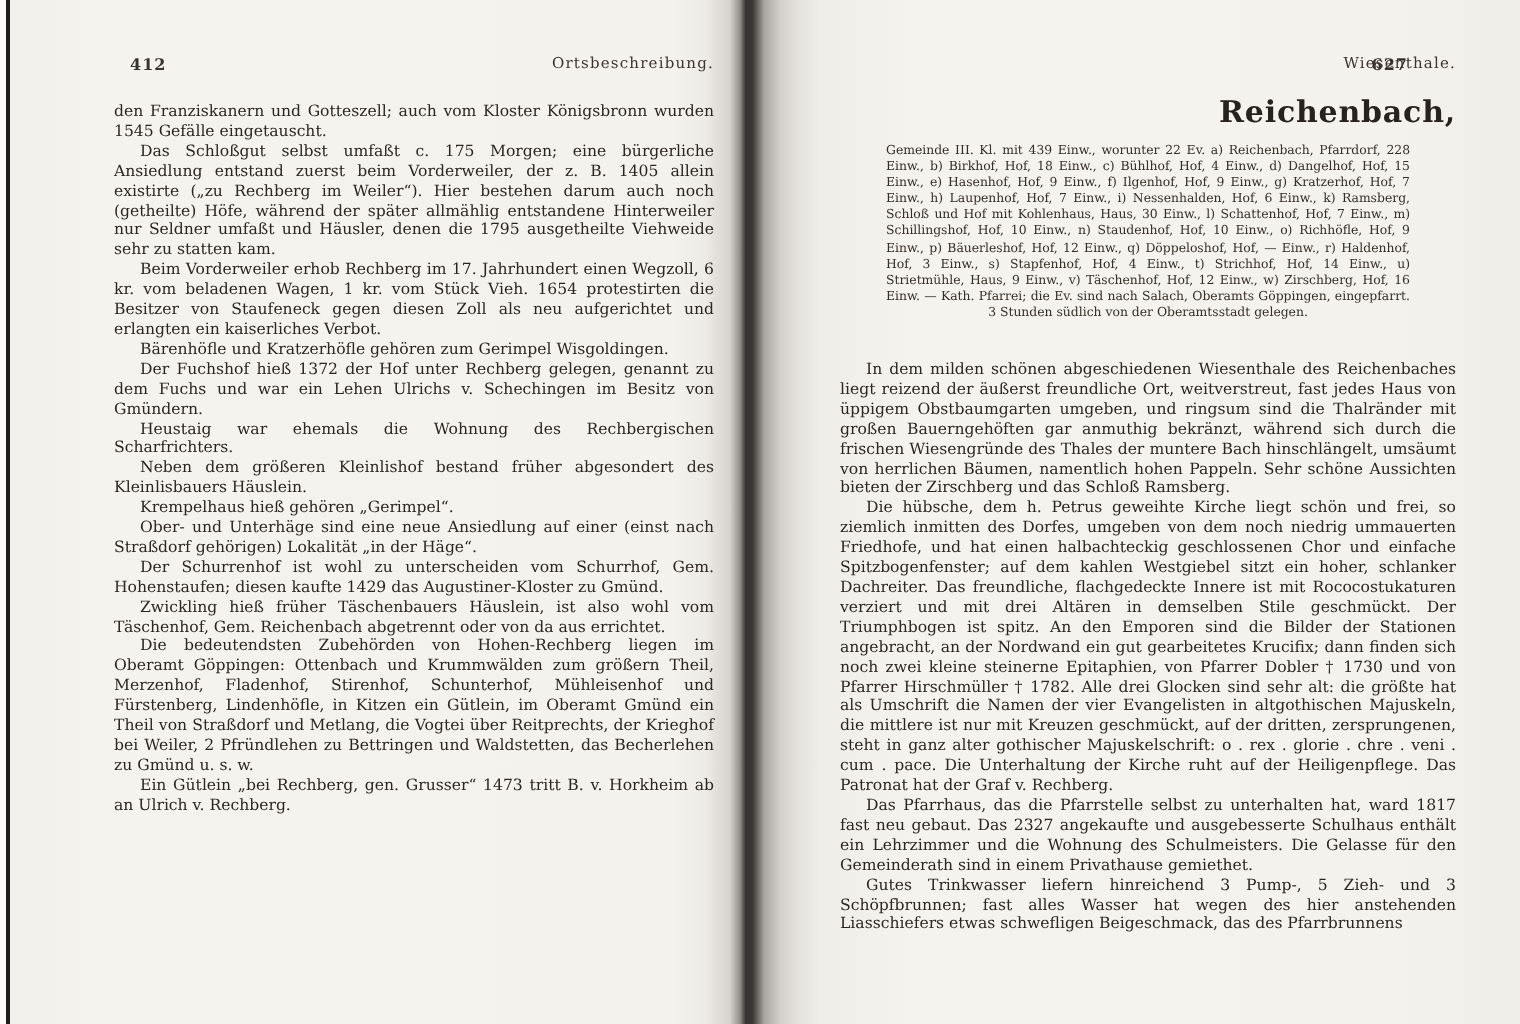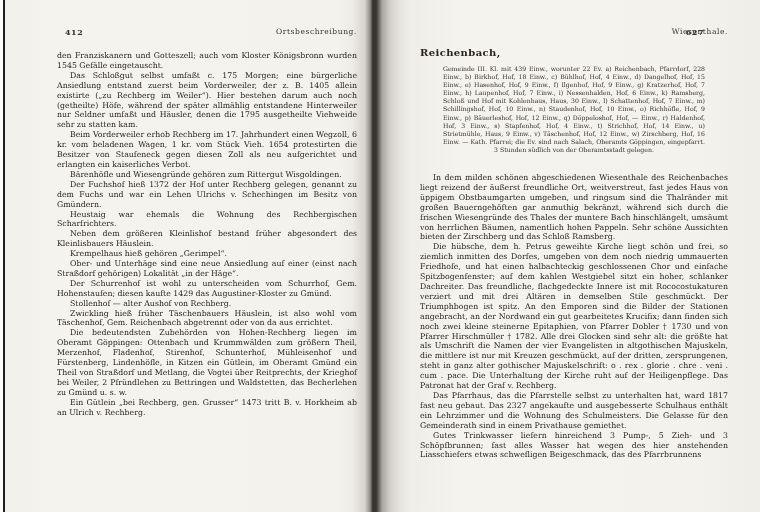--- a/index.html
+++ b/index.html
@@ -32,21 +32,21 @@
   .page-left-col{left:57px;width:300px;}
   .page-right-col{left:420px;width:308px;}
   .running-head{position:relative;height:12px;font-size:7.5px;line-height:12px;color:#39332b;}
   .running-head .head-center{display:block;text-align:right;letter-spacing:0.6px;}
   .pagenum{position:absolute;top:0;font-size:8px;font-weight:bold;letter-spacing:0.5px;}
   .pagenum-left{left:8px;}
   .pagenum-right{right:24px;}
   .body-text{margin-top:13px;font-size:7.8px;line-height:9.9px;text-align:justify;}
   .body-text p{margin:0;text-indent:13px;}
   .body-text p.continuation{text-indent:0;}
-  .chapter-title{margin-top:9px;text-align:left;font-size:10px;font-weight:bold;letter-spacing:0.4px;color:#28221d;}
+  .chapter-title{margin-top:9px;text-align:right;font-size:15px;font-weight:bold;letter-spacing:0.4px;color:#28221d;}
   .gemeinde-note{
     width:262px;margin:7px auto 0 auto;
     font-size:6.2px;line-height:8.1px;color:#352f26;
     text-align:justify;text-align-last:center;
   }
   .right-body{margin-top:19px;font-size:7.8px;line-height:9.9px;text-align:justify;}
   .right-body p{margin:0;text-indent:13px;}
 </style>
 </head>
 <body>
@@ -58,28 +58,27 @@
 
   <div class="page-col page-left-col">
     <div class="running-head">
       <span class="pagenum pagenum-left">412</span>
       <span class="head-center">Ortsbeschreibung.</span>
     </div>
     <div class="body-text">
       <p class="continuation">den Franziskanern und Gotteszell; auch vom Kloster Königsbronn wurden 1545 Gefälle eingetauscht.</p>
       <p>Das Schloßgut selbst umfaßt c. 175 Morgen; eine bürgerliche Ansiedlung entstand zuerst beim Vorderweiler, der z. B. 1405 allein existirte („zu Rechberg im Weiler“). Hier bestehen darum auch noch (getheilte) Höfe, während der später allmählig entstandene Hinterweiler nur Seldner umfaßt und Häusler, denen die 1795 ausgetheilte Viehweide sehr zu statten kam.</p>
       <p>Beim Vorderweiler erhob Rechberg im 17. Jahrhundert einen Wegzoll, 6 kr. vom beladenen Wagen, 1 kr. vom Stück Vieh. 1654 protestirten die Besitzer von Staufeneck gegen diesen Zoll als neu aufgerichtet und erlangten ein kaiserliches Verbot.</p>
-      <p>Bärenhöfle und Wiesengründe gehören zum Rittergut Wisgoldingen.</p>
+      <p>Bärenhöfle und Kratzerhöfle gehören zum Gerimpel Wisgoldingen.</p>
       <p>Der Fuchshof hieß 1372 der Hof unter Rechberg gelegen, genannt zu dem Fuchs und war ein Lehen Ulrichs v. Schechingen im Besitz von Gmündern.</p>
       <p>Heustaig war ehemals die Wohnung des Rechbergischen Scharfrichters.</p>
       <p>Neben dem größeren Kleinlishof bestand früher abgesondert des Kleinlisbauers Häuslein.</p>
       <p>Krempelhaus hieß gehören „Gerimpel“.</p>
       <p>Ober- und Unterhäge sind eine neue Ansiedlung auf einer (einst nach Straßdorf gehörigen) Lokalität „in der Häge“.</p>
       <p>Der Schurrenhof ist wohl zu unterscheiden vom Schurrhof, Gem. Hohenstaufen; diesen kaufte 1429 das Augustiner-Kloster zu Gmünd.</p>
-      <p>Stollenhof — alter Aushof von Rechberg.</p>
       <p>Zwickling hieß früher Täschenbauers Häuslein, ist also wohl vom Täschenhof, Gem. Reichenbach abgetrennt oder von da aus errichtet.</p>
       <p>Die bedeutendsten Zubehörden von Hohen-Rechberg liegen im Oberamt Göppingen: Ottenbach und Krummwälden zum größern Theil, Merzenhof, Fladenhof, Stirenhof, Schunterhof, Mühleisenhof und Fürstenberg, Lindenhöfle, in Kitzen ein Gütlein, im Oberamt Gmünd ein Theil von Straßdorf und Metlang, die Vogtei über Reitprechts, der Krieghof bei Weiler, 2 Pfründlehen zu Bettringen und Waldstetten, das Becherlehen zu Gmünd u. s. w.</p>
       <p>Ein Gütlein „bei Rechberg, gen. Grusser“ 1473 tritt B. v. Horkheim ab an Ulrich v. Rechberg.</p>
     </div>
   </div>
 
   <div class="gutter-shadow"></div>
 
   <div class="page-col page-right-col">
     <div class="running-head">

